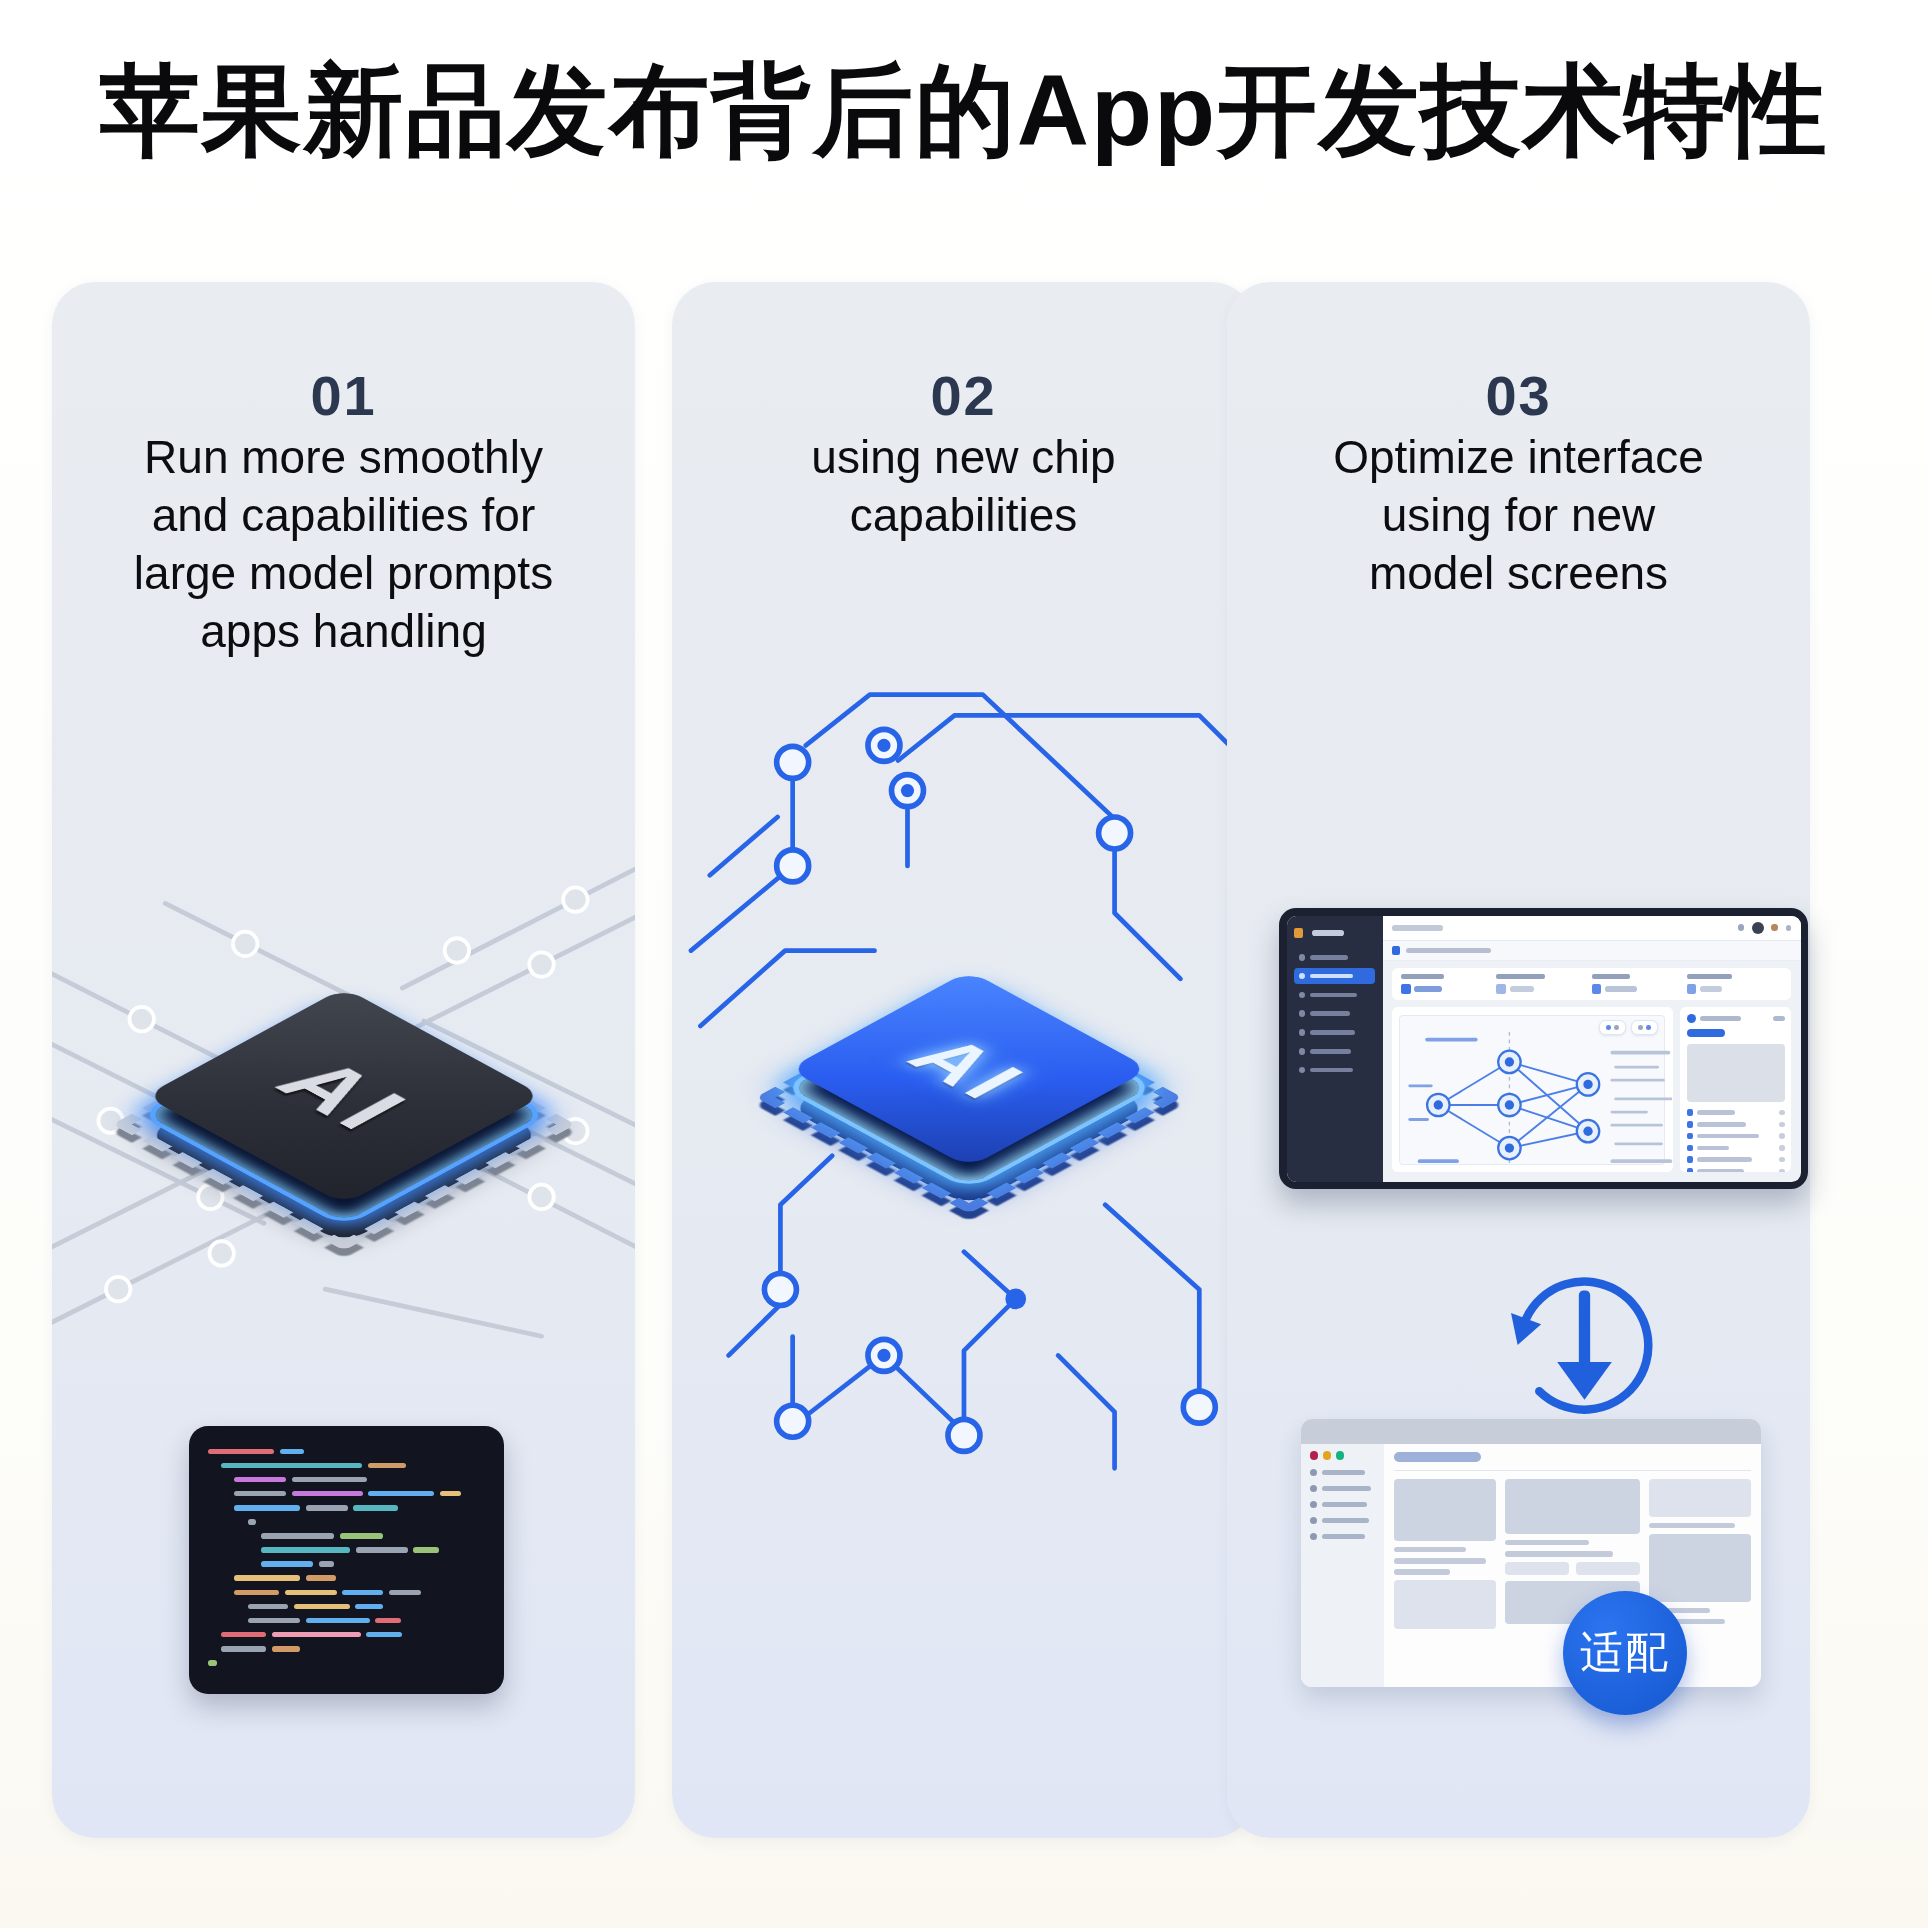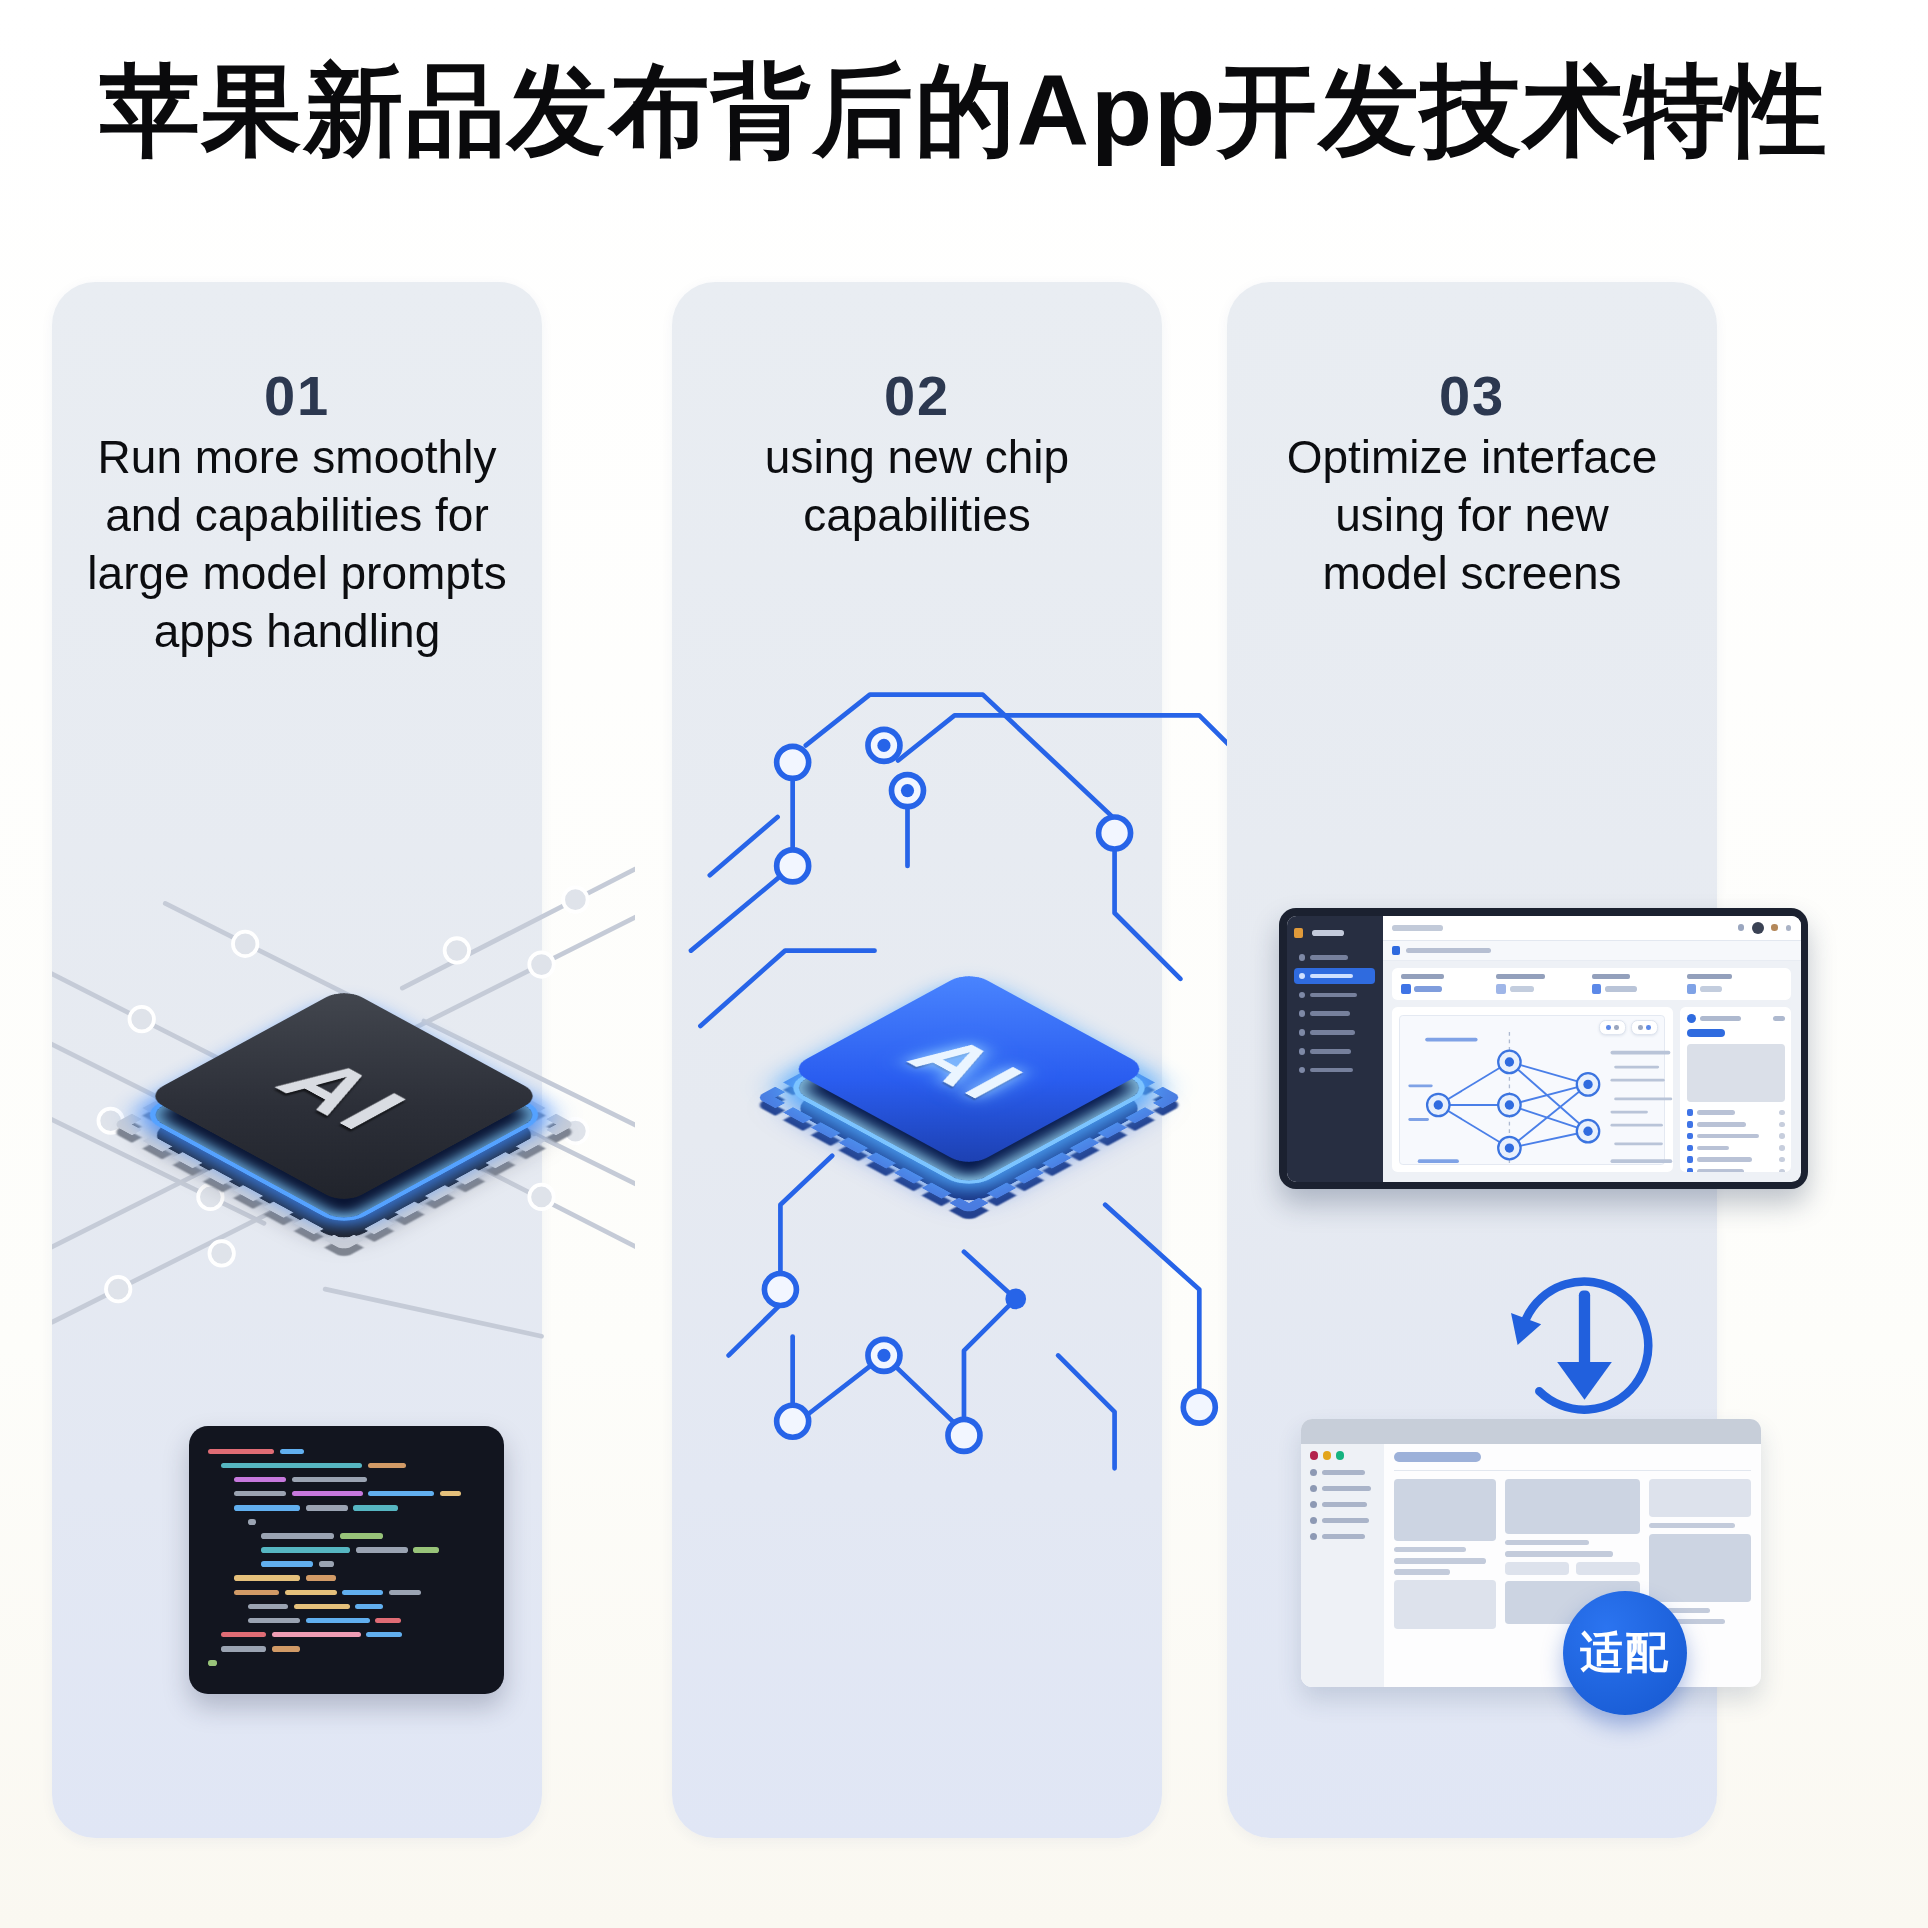--- a/index.html
+++ b/index.html
@@ -8,21 +8,21 @@
     background:linear-gradient(180deg,#ffffff 0%,#fdfdfa 70%,#faf8f1 100%);
     font-family:"Liberation Sans","DejaVu Sans",sans-serif;
   }
   
   .page-title{
     position:absolute;top:45px;left:0;width:100%;text-align:center;
     font-size:100px;font-weight:900;color:#0a0a0c;letter-spacing:1.9px;white-space:nowrap;
   }
   
   .card{
-    position:absolute;top:282px;width:490px;height:1556px;border-radius:43px;
+    position:absolute;top:282px;width:583px;height:1556px;border-radius:43px;
     background:linear-gradient(180deg,#e9edf2 0%,#e6eaf1 55%,#e0e6f5 100%);
     box-shadow:0 3.8px 13px rgba(40,60,110,.05);
   }
   .card.c1{left:52px}.card.c2{left:672px}.card.c3{left:1227px}
   .card-number{
     margin-top:81px;text-align:center;font-size:56px;font-weight:700;color:#2c3850;letter-spacing:1.9px;
   }
   .card-desc{
     text-align:center;font-size:46px;font-weight:500;color:#0c0d10;line-height:58px;
   }
@@ -108,21 +108,21 @@
   .br-search{width:87px;height:10.4px;border-radius:5.6px;background:#9db1d9;margin-bottom:7.5px;}
   .br-hr{height:0.9px;background:#e2e7ef;margin-bottom:8.5px;}
   .br-cols{display:flex;gap:8.5px;}
   .blk{background:#ccd4e2;border-radius:3.8px;}
   .blk.lt{background:#dde2ec;}
   .tbar{height:5.6px;border-radius:2.8px;background:#c3cbdb;margin:5.6px 0;}
   
   .badge{position:absolute;left:336px;top:1309px;width:124px;height:124px;border-radius:50%;
     background:radial-gradient(circle at 35% 30%,#2b74f0,#1557cf);display:flex;align-items:center;justify-content:center;
     box-shadow:0 11.3px 21px rgba(20,70,180,.35);}
-  .badge span{color:#fff;font-size:43px;font-weight:700;letter-spacing:1.9px;}
+  .badge span{color:#fff;font-size:43px;font-weight:400;letter-spacing:1.9px;}
   svg{display:block}
 </style>
 </head>
 <body>
 
 <div class="canvas">
 
   <div class="page-title">苹果新品发布背后的App开发技术特性</div>
 
   <div class="card c1">

